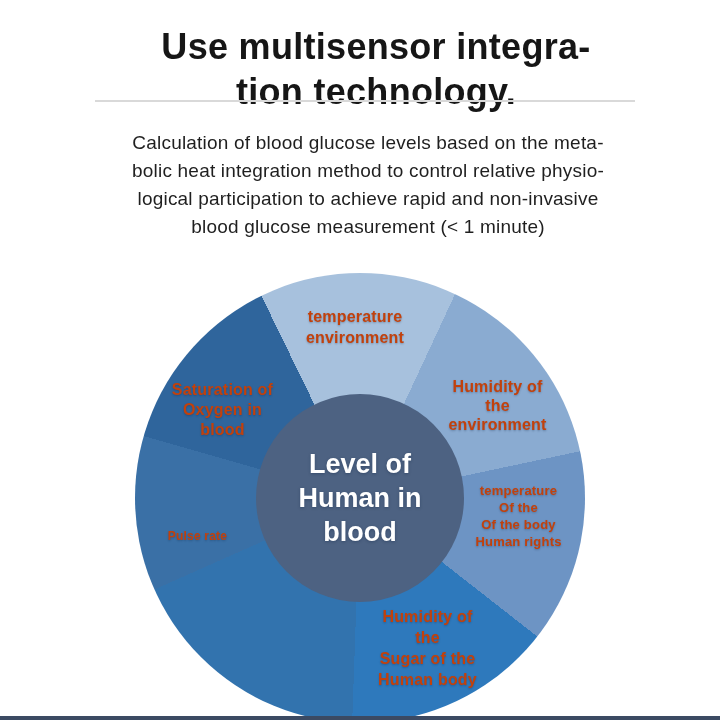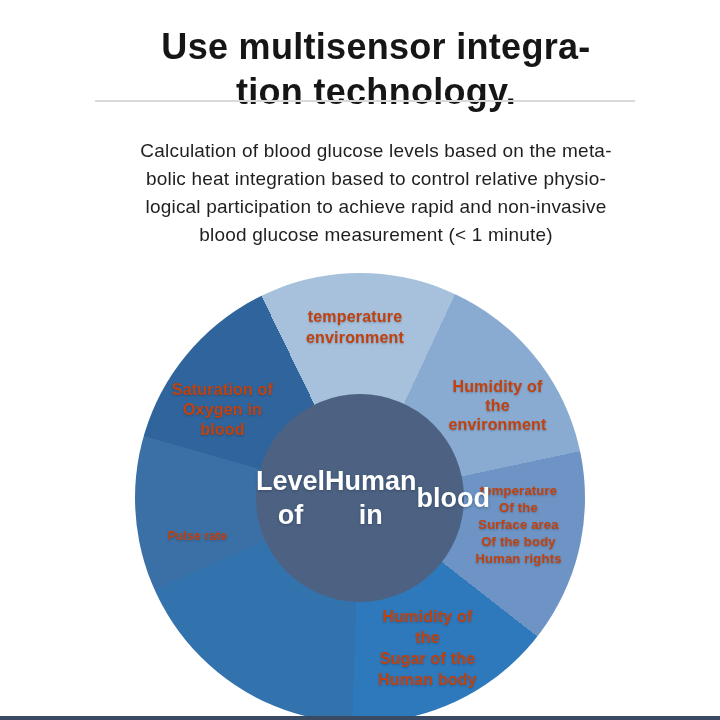--- a/index.html
+++ b/index.html
@@ -26,21 +26,21 @@
   .subtitle span { display: block; }
 
   
   .donut {
     position: absolute; left: 135px; top: 273px;
     width: 450px; height: 450px; border-radius: 50%;
   }
   .center-circle {
     position: absolute; left: 256px; top: 394px;
     width: 208px; height: 208px; border-radius: 50%;
-    display: flex; flex-direction: row; align-items: center; 
+    display: flex; flex-direction: column; align-items: center; justify-content: center;
     color: #ffffff; font-size: 27px; font-weight: 700; line-height: 34px;
     text-align: center; text-shadow: 0 1px 3px rgba(15,35,65,0.35);
   }
   .seg-label {
     position: absolute; text-align: center; color: #c2410c;
     font-weight: 700; font-size: 16px; line-height: 21px;
     text-shadow: 0 1px 2px rgba(15,35,65,0.30); letter-spacing: 0.2px;
   }
   .seg-label span { display: block; }
   .lbl-temp-env   { left: 265px; top: 306px; width: 180px; }
@@ -58,44 +58,43 @@
 
 <div class="stage">
 
   <h1 class="title" style="margin:16px;">
     <span>Use multisensor integra-</span>
     <span>tion technology.</span>
   </h1>
 
   <div class="divider"></div>
 
-  <p class="subtitle" style="margin:16px;">
+  <p class="subtitle" style="margin:8px;">
     <span>Calculation of blood glucose levels based on the meta-</span>
-    <span>bolic heat integration based to control relative physio-</span>
+    <span>bolic heat integration method to control relative physio-</span>
     <span>logical participation to achieve rapid and non-invasive</span>
     <span>blood glucose measurement (&lt; 1 minute)</span>
   </p>
 
   <div id="donut" class="donut" style="background: conic-gradient(from -26deg, rgb(167, 193, 221) 0deg, rgb(167, 193, 221) 51deg, rgb(138, 171, 209) 51deg, rgb(138, 171, 209) 104deg, rgb(109, 148, 196) 104deg, rgb(109, 148, 196) 154deg, rgb(46, 121, 188) 154deg, rgb(46, 121, 188) 208deg, rgb(50, 115, 174) 208deg, rgb(50, 115, 174) 272deg, rgb(58, 112, 166) 272deg, rgb(58, 112, 166) 312deg, rgb(47, 101, 156) 312deg, rgb(47, 101, 156) 360deg);"></div>
 
   <div class="seg-label lbl-temp-env">
     <span>temperature</span>
     <span>environment</span>
   </div>
 
   <div class="seg-label lbl-hum-env">
     <span>Humidity of</span>
     <span>the</span>
     <span>environment</span>
   </div>
 
   <div class="seg-label lbl-temp-surf">
     <span>temperature</span>
     <span>Of the</span>
-    <span>Surface area</span>
     <span>Of the body</span>
     <span>Human rights</span>
   </div>
 
   <div class="seg-label lbl-hum-body">
     <span>Humidity of</span>
     <span>the</span>
     <span>Sugar of the</span>
     <span>Human body</span>
   </div>

